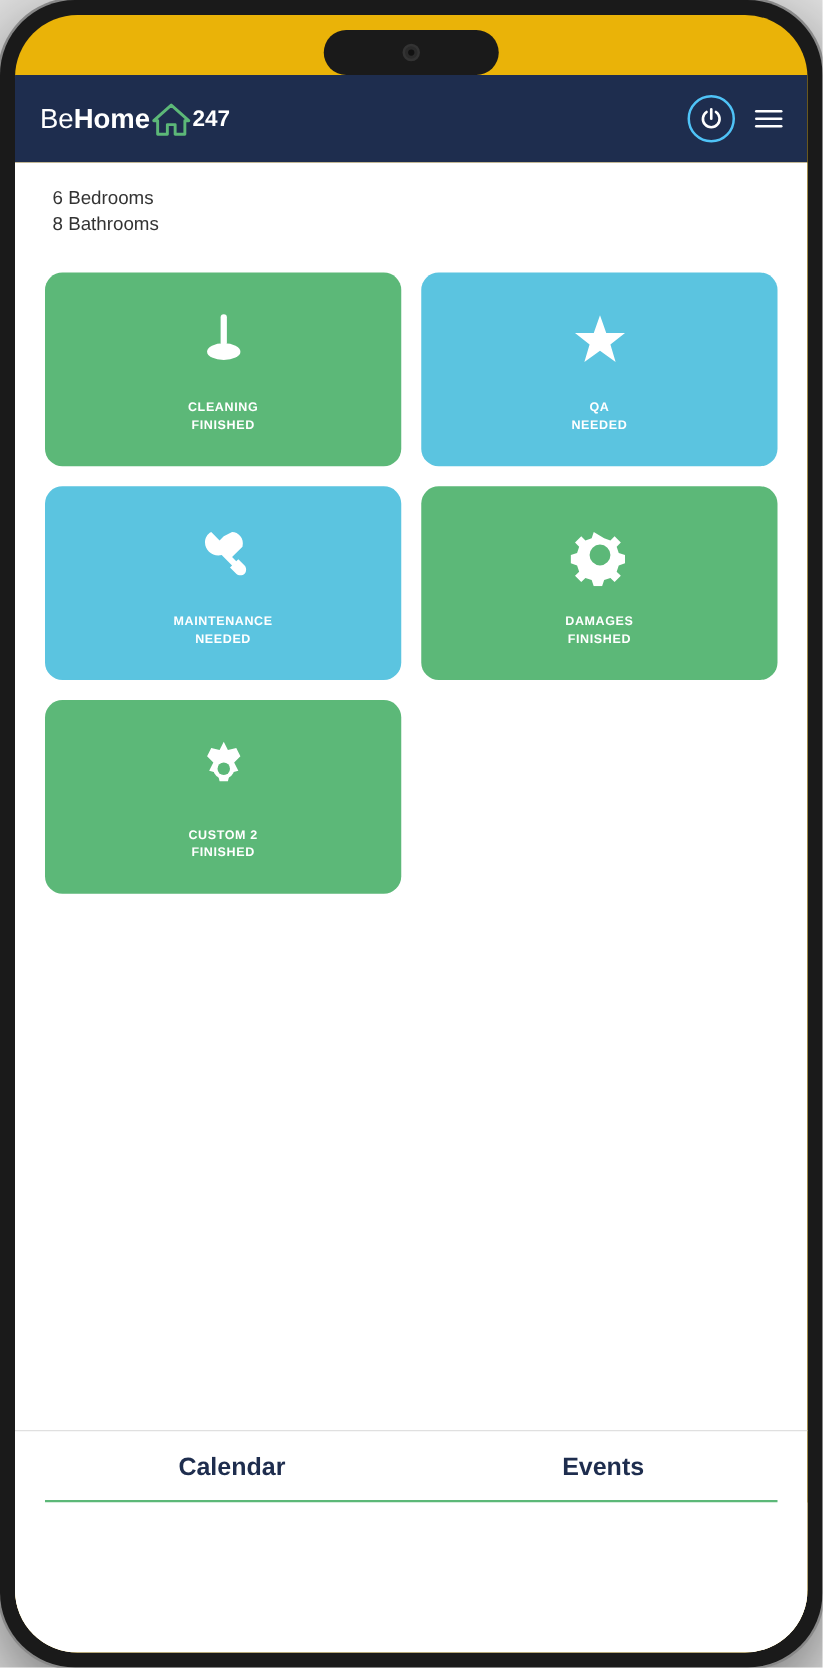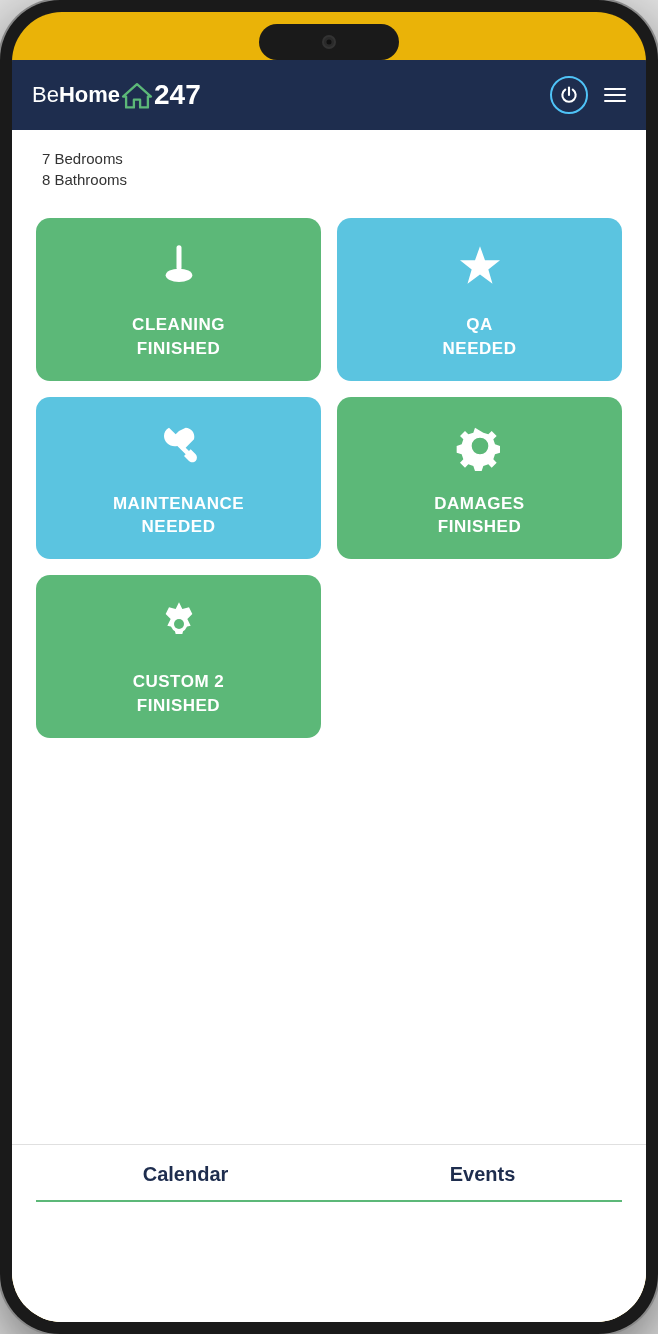--- a/index.html
+++ b/index.html
@@ -213,21 +213,21 @@
     }
 
     .state-icon svg {
       width: 50px;
       height: 50px;
       fill: white;
     }
 
     .state-label {
       color: white;
-      font-size: 17px;
+      font-size: 10px;
       font-weight: 600;
       text-align: center;
       letter-spacing: 0.5px;
       line-height: 1.4;
       text-transform: uppercase;
     }
 
     
     .bottom-section {
       background: white;
@@ -279,41 +279,41 @@
       <div class="logo">
         <span class="logo-text">
           <span class="be">Be</span><span class="home">Home</span>
         </span>
 
         <span class="logo-icon">
           <svg viewBox="0 0 40 36" fill="none" xmlns="http://www.w3.org/2000/svg">
             <path d="M20 4 L38 20 L34 20 L34 34 L24 34 L24 24 L16 24 L16 34 L6 34 L6 20 L2 20 Z" fill="none" stroke="#5cb878" stroke-width="3" stroke-linejoin="round"></path>
           </svg>
         </span>
-        <span class="logo-text" style="font-weight:700;color:white;font-size:28px;">247</span>
+        <span class="logo-text" style="font-weight:700;color:white;font-size:18px;">247</span>
       </div>
       <div class="header-right">
         <div class="power-btn">
           <svg width="20" height="20" viewBox="0 0 24 24" fill="none">
             <path d="M12 3v9" stroke="white" stroke-width="2.5" stroke-linecap="round"></path>
             <path d="M7.5 5.5A8 8 0 1 0 16.5 5.5" stroke="white" stroke-width="2.5" stroke-linecap="round" fill="none"></path>
           </svg>
         </div>
         <div class="menu-icon">
           <span></span>
           <span></span>
           <span></span>
         </div>
       </div>
     </div>
 
     <div class="content">
 
       <div class="property-info">
-        <p>7 Bedrooms</p>
+        <p>6 Bedrooms</p>
         <p>8 Bathrooms</p>
       </div>
 
       <div class="states-grid">
 
         <div class="state-card green">
           <div class="state-icon">
             <svg viewBox="0 0 60 60" fill="white" xmlns="http://www.w3.org/2000/svg">
 
               <rect x="27" y="4" width="6" height="30" rx="3" fill="white"></rect>

